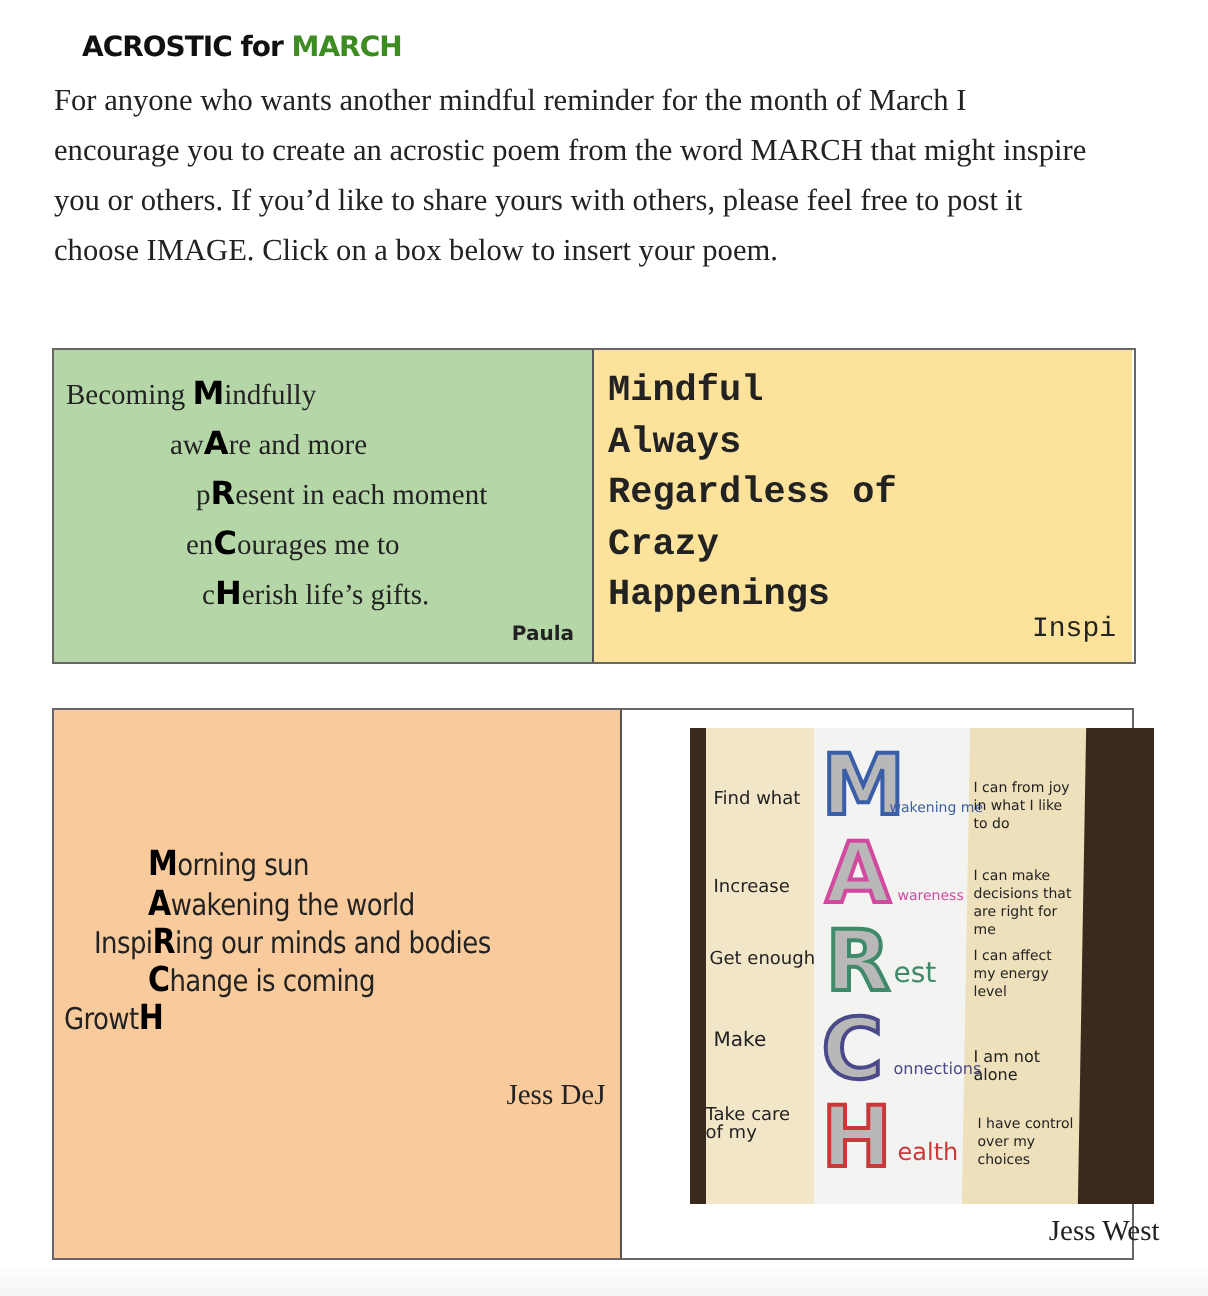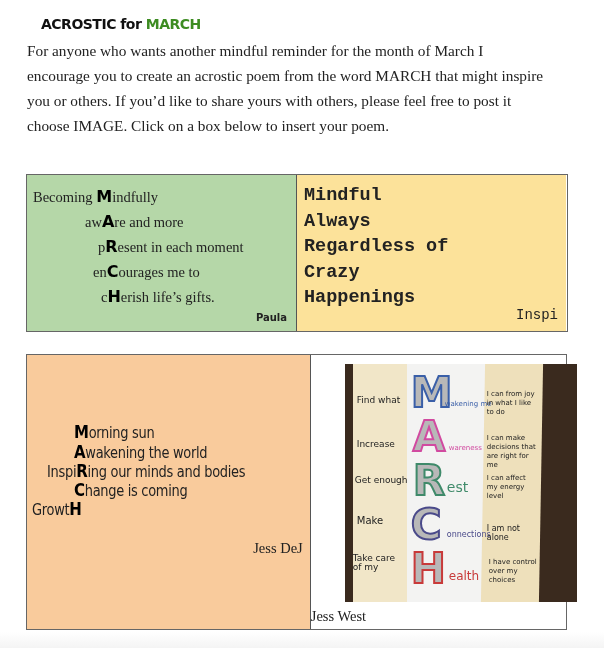--- a/index.html
+++ b/index.html
@@ -36,21 +36,21 @@
     .jess-line { position: absolute; white-space: nowrap; font-family: "DejaVu Sans", sans-serif; font-size: 13px; color: #222; letter-spacing: -0.3px; transform: scaleY(1.15); }
     .jess-line .cap { font-size: 15px; }
     .sig-jessdej { position: absolute; right: 7px; top: 185px; font-size: 14.5px; }
     .photo { position: absolute; left: 304px; top: 363px; width: 232px; height: 238px; background: #3a2a1e; overflow: hidden; }
     .strip { position: absolute; top: 0; height: 100%; }
     .strip.left { left: 8px; width: 60px; background: #f1e6c8; }
     .strip.mid { left: 62px; width: 82px; background: #f3f3f2; }
     .strip.right { left: 138px; width: 58px; background: #eee0bb; transform: skewX(-1deg); }
     .ph-text { position: absolute; font-family: "DejaVu Sans", sans-serif; color: #222; white-space: nowrap; line-height: 9px; }
     .big-letter { position: absolute; font-family: "DejaVu Sans", sans-serif; font-weight: bold; font-size: 42px; line-height: 42px; -webkit-text-stroke: 2px; color: #b8b8b8; }
-    .sig-jesswest { position: absolute; left: 0; width: 269px; top: 253px; text-align: left; font-size: 14.5px; }
+    .sig-jesswest { position: absolute; left: 0; width: 269px; top: 253px; text-align: right; font-size: 14.5px; }
   </style>
 </head>
 <body>
 
 <div class="page-title"><span>ACROSTIC for </span><span class="green">MARCH</span></div>
 
 <div class="intro">
   <div>For anyone who wants another mindful reminder for the month of March I</div>
   <div>encourage you to create an acrostic poem from the word MARCH that might inspire</div>
   <div>you or others.  If you’d like to share yours with others, please feel free to post it</div>

